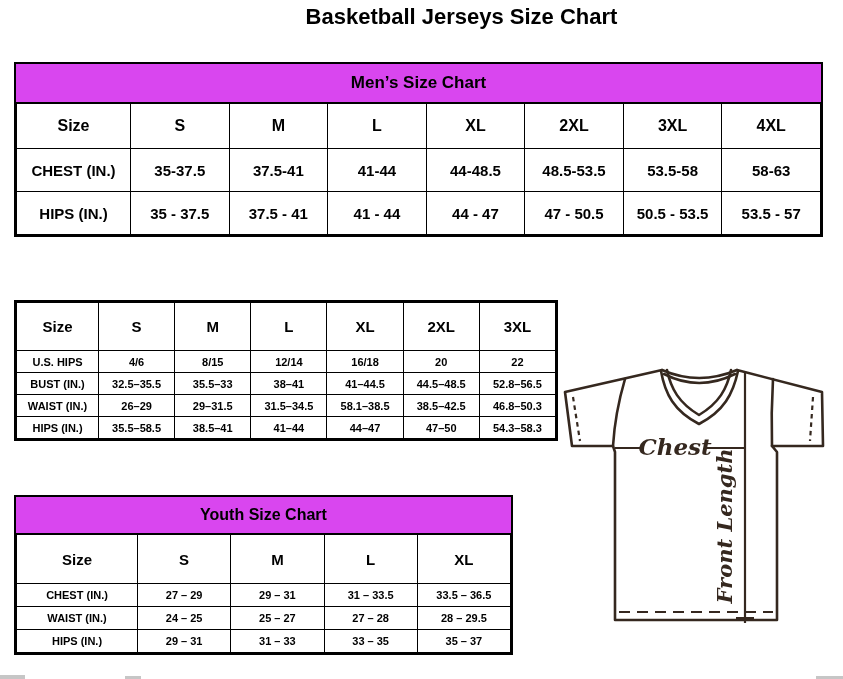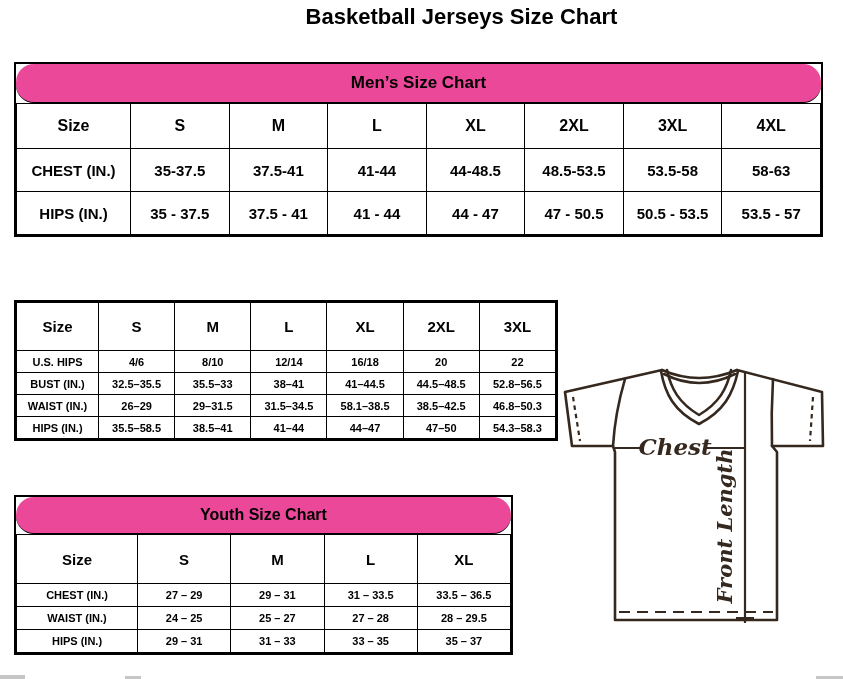--- a/index.html
+++ b/index.html
@@ -3,23 +3,23 @@
 <meta charset="utf-8">
 <style>
   html,body { margin:0; padding:0; background:#ffffff; }
   body { width:843px; height:679px; position:relative; overflow:hidden;
          font-family:"Liberation Sans", sans-serif; color:#000; }
 
   .page-title { position:absolute; top:4px; left:0; width:843px;
                 text-align:center; font-size:22px; font-weight:bold;padding-left:40px; }
 
   .tbl-wrap { position:absolute; border:2px solid #000; background:#fff; }
-  .tbl-header { background:#ec4899; border-bottom:1px solid #000;
+  .tbl-header { background:#d946ef; border-bottom:1px solid #000;
                 display:flex; align-items:center; justify-content:center;
-                font-weight:bold; font-size:17px;border-radius:18px; }
+                font-weight:bold; font-size:17px; }
   table.size-table { border-collapse:collapse; table-layout:fixed; width:100%; }
   table.size-table th, table.size-table td {
       border:1px solid #000; text-align:center; vertical-align:middle;
       font-weight:bold; padding:0; overflow:hidden; white-space:nowrap; }
 
   
   .men { left:14px; top:62px; width:805px; }
   .men .tbl-header { height:38px; }
   .men thead th { height:44px; font-size:16px; }
   .men tbody th, .men tbody td { height:42px; font-size:15px; }
@@ -120,21 +120,21 @@
           <th>L</th>
           <th>XL</th>
           <th>2XL</th>
           <th>3XL</th>
         </tr>
       </thead>
       <tbody>
         <tr>
           <th>U.S. HIPS</th>
           <td>4/6</td>
-          <td>8/10</td>
+          <td>8/15</td>
           <td>12/14</td>
           <td>16/18</td>
           <td>20</td>
           <td>22</td>
         </tr>
         <tr>
           <th>BUST (IN.)</th>
           <td>32.5–35.5</td>
           <td>35.5–33</td>
           <td>38–41</td>

